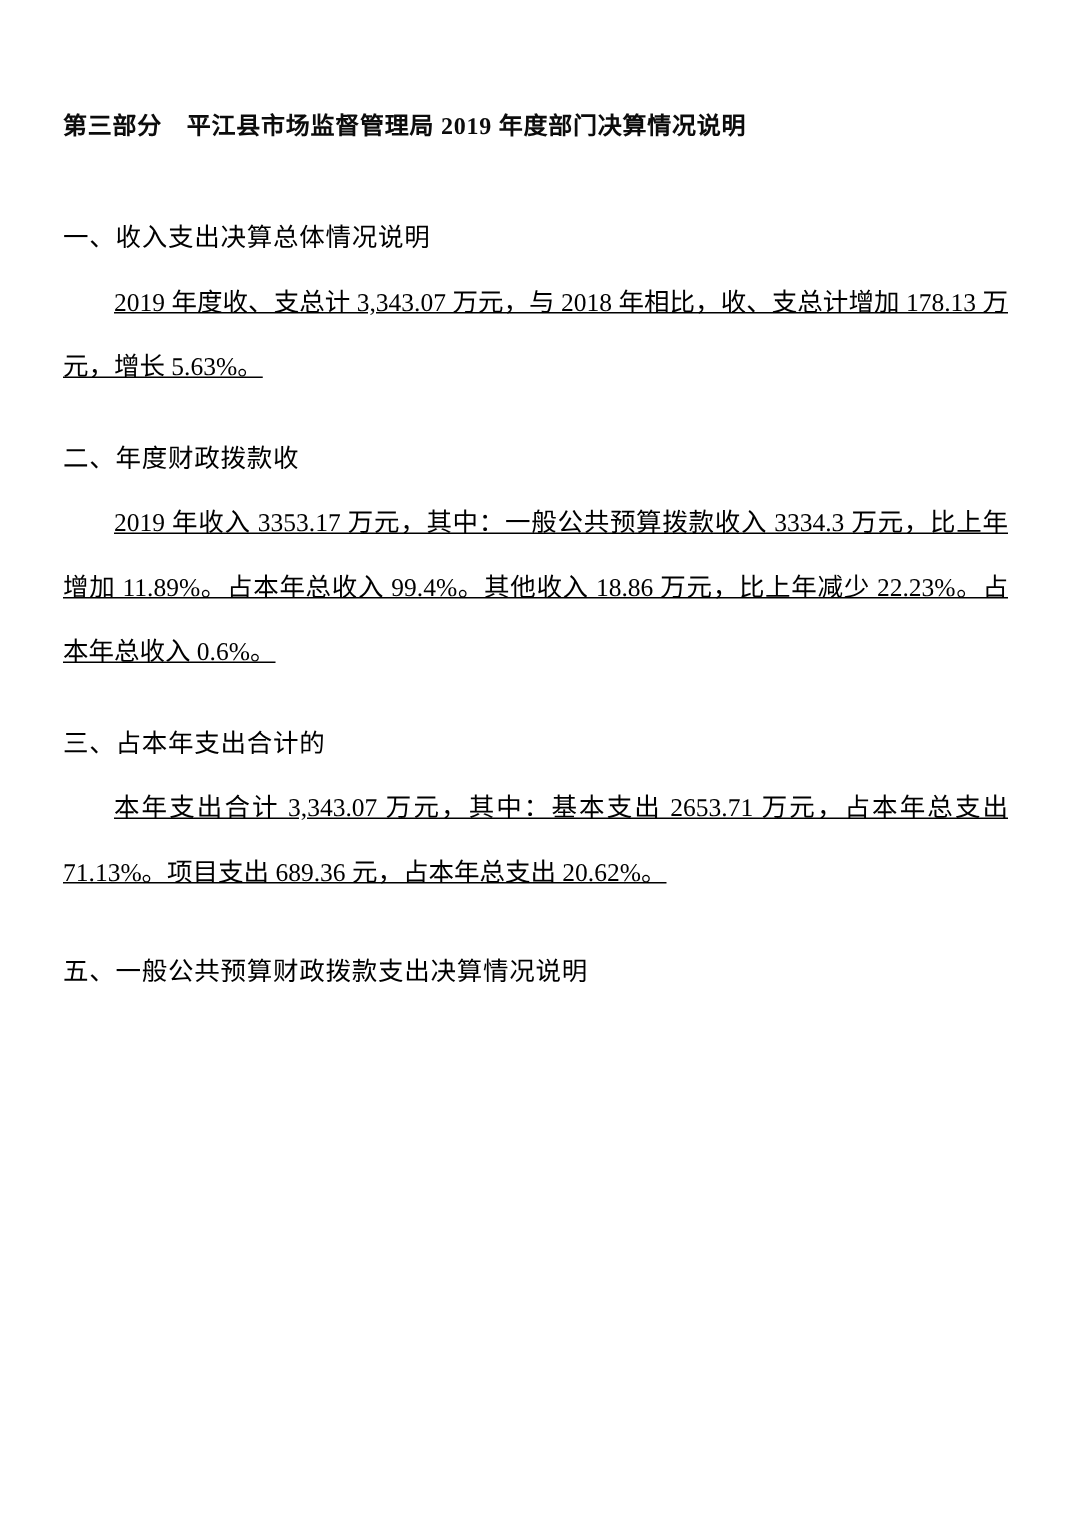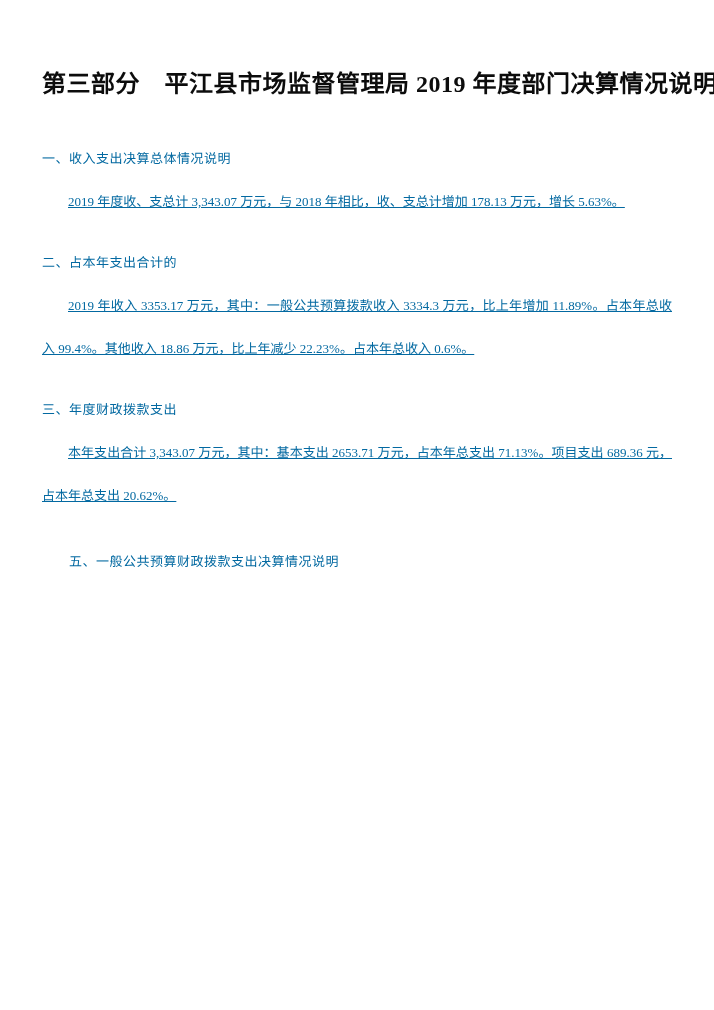--- a/index.html
+++ b/index.html
@@ -13,42 +13,41 @@
     height: 1010px;
     background: #ffffff;
     box-sizing: border-box;
     padding: 63px 42px 0 42px;
     overflow: hidden;
     font-family: "Liberation Serif", "DejaVu Serif", serif;
     color: #161616;
   }
   .doc-title {
     margin: 0;
-    font-size: 24px;
+    font-size: 16px;
     font-weight: bold;
     line-height: 43px;
     letter-spacing: 0.5px;
     color: #0c0c0c;
     white-space: nowrap;
   }
   .sec {
     margin-top: 18px;
   }
   .sec.first {
     margin-top: 31px;
   }
   .sec.last {
     margin-top: 23px;
-    margin-left: 27px;
   }
   .sec p {
     margin: 0;
-    font-size: 13px;
+    font-size: 17px;
     line-height: 43px;
-    color: #0369a1;
+    color: #000000;
   }
   .sec-heading {
     text-align: left;
     letter-spacing: 0.5px;
   }
   .sec-sub {
     text-indent: 1.15em;
     letter-spacing: 0.5px;
   }
   .sec-body {
@@ -63,26 +62,26 @@
 <div class="page">
 
   <h1 class="doc-title">第三部分　平江县市场监督管理局 2019 年度部门决算情况说明</h1>
 
   <section class="sec first">
     <p class="sec-heading">一、收入支出决算总体情况说明</p>
     <p class="sec-body">2019 年度收、支总计 3,343.07 万元，与 2018 年相比，收、支总计增加 178.13 万元，增长 5.63%。</p>
   </section>
 
   <section class="sec">
-    <p class="sec-heading">二、占本年支出合计的</p>
+    <p class="sec-heading">二、年度财政拨款收</p>
     <p class="sec-body">2019 年收入 3353.17 万元，其中：一般公共预算拨款收入 3334.3 万元，比上年增加 11.89%。占本年总收入 99.4%。其他收入 18.86 万元，比上年减少 22.23%。占本年总收入 0.6%。</p>
   </section>
 
   <section class="sec">
-    <p class="sec-heading">三、年度财政拨款支出</p>
+    <p class="sec-heading">三、占本年支出合计的</p>
     <p class="sec-body">本年支出合计 3,343.07 万元，其中：基本支出 2653.71 万元，占本年总支出 71.13%。项目支出 689.36 元，占本年总支出 20.62%。</p>
   </section>
 
 
   <section class="sec last">
     <p class="sec-heading">五、一般公共预算财政拨款支出决算情况说明</p>
   </section>
 
 </div>
 

